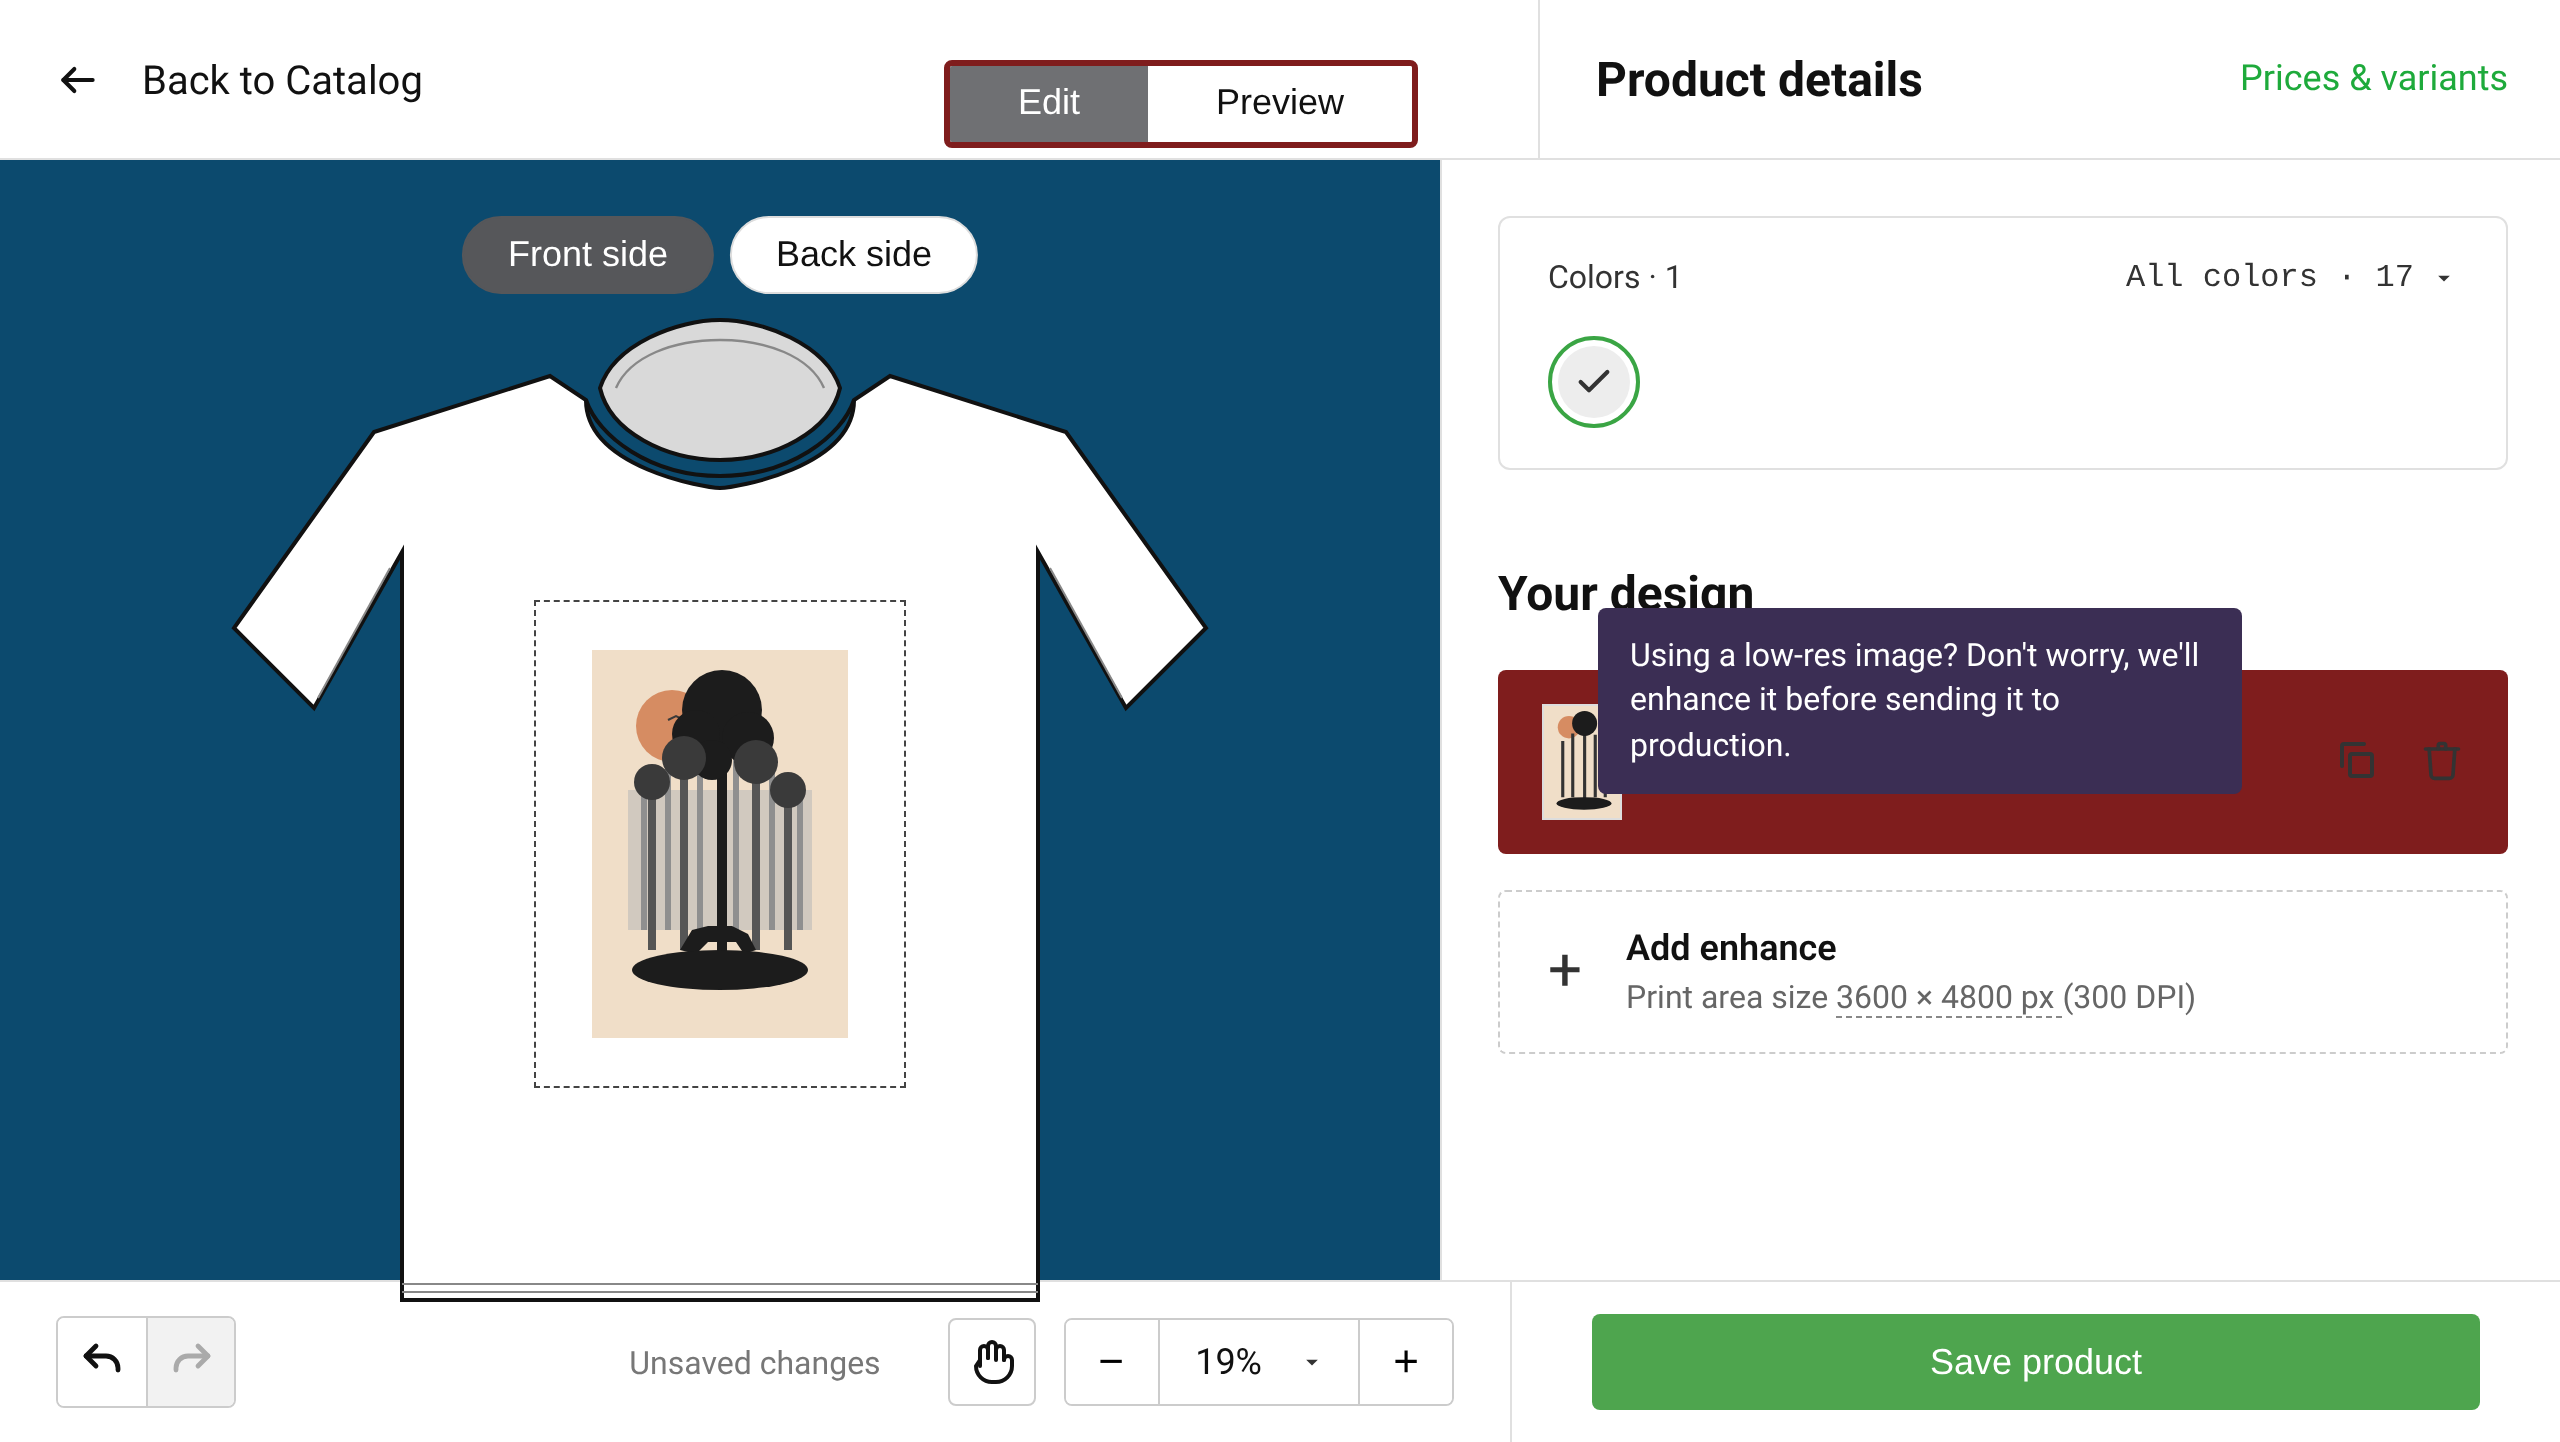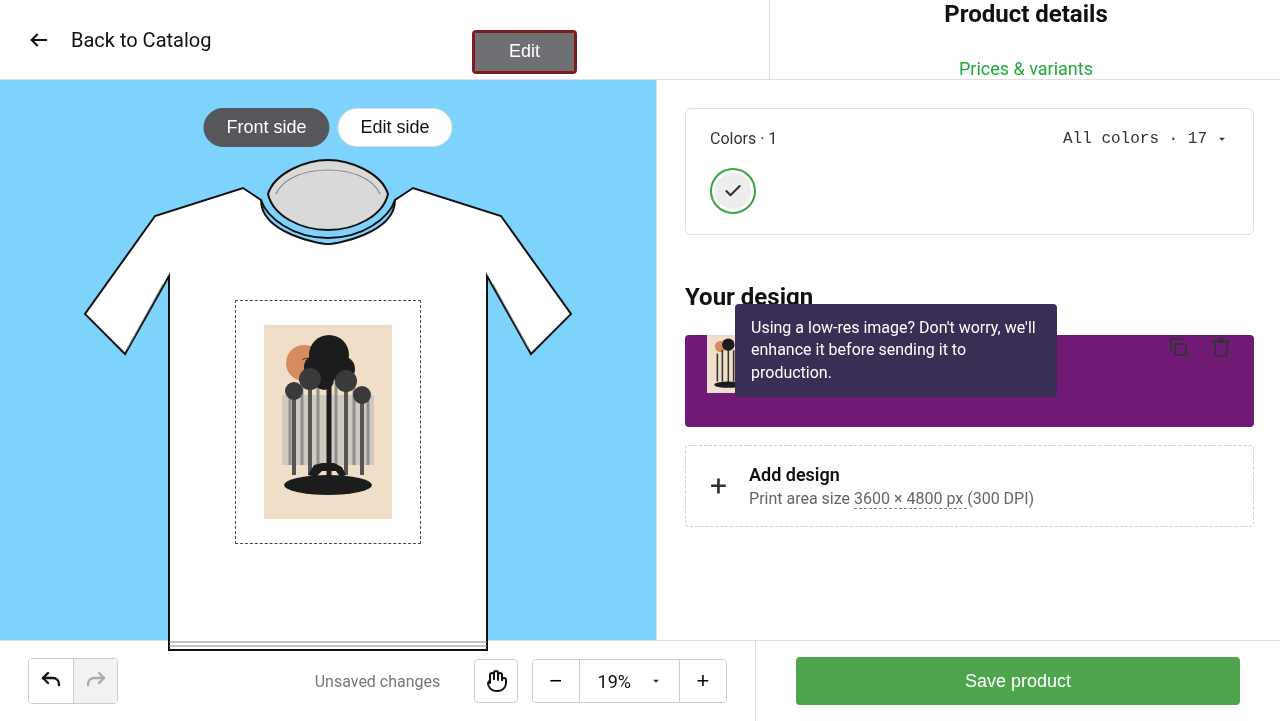--- a/index.html
+++ b/index.html
@@ -56,41 +56,40 @@
   .right-header {
     position: absolute;
     left: 769px;
     right: 0;
     height: 100%;
     display: flex;
     align-items: center;
     justify-content: space-between;
     padding: 0 26px 0 28px;
     border-left: 1px solid #e0e0e0;
-    flex-direction: column;
   }
   .right-header h1 {
     font-size: 24px;
     font-weight: 700;
     color: #111;
   }
   .prices-link {
     font-size: 18px;
     color: #1eaa3b;
     cursor: pointer;
   }
 
   
   .main {
     display: flex;
     height: 560px;
   }
   .canvas-area {
-    width: 657px;
-    background: #7dd3fc;
+    width: 721px;
+    background: #0c4a6e;
     position: relative;
     border-right: 1px solid #e0e0e0;
   }
   .side-panel {
     flex: 1;
     background: #fff;
     padding: 28px 26px 0 28px;
   }
 
   
@@ -187,25 +186,25 @@
   }
 
   .your-design-title {
     margin-top: 48px;
     font-size: 24px;
     font-weight: 700;
   }
 
   .design-row {
     margin-top: 24px;
-    background: #701a75;
+    background: #7f1d1d;
     border-radius: 4px;
     height: 92px;
     display: flex;
-    align-items: flex-start;
+    align-items: center;
     padding: 0 22px;
     gap: 18px;
     position: relative;
   }
   .design-thumb {
     width: 40px; height: 58px;
     background: #F0DEC8;
     border: 1px solid #ddd;
     position: relative;
     flex-shrink: 0;
@@ -380,34 +379,35 @@
   <div class="back-link">
     <svg width="22" height="22" viewBox="0 0 24 24" fill="none" stroke="#111" stroke-width="2.2" stroke-linecap="round" stroke-linejoin="round">
         <line x1="20" y1="12" x2="4" y2="12"></line>
         <polyline points="10 18 4 12 10 6"></polyline>
       </svg>
     <span>Back to Catalog</span>
   </div>
 
   <div class="mode-toggle">
     <button class="active">Edit</button>
+    <button>Preview</button>
   </div>
 
   <div class="right-header">
     <h1>Product details</h1>
     <span class="prices-link">Prices &amp; variants</span>
   </div>
 </div>
 
 <div class="main">
 
   <div class="canvas-area">
     <div class="side-toggle">
       <button class="active">Front side</button>
-      <button>Edit side</button>
+      <button>Back side</button>
     </div>
 
     <div class="tshirt-wrap">
       <svg width="490" height="515" viewBox="0 0 490 515">
 
         <path d="M86 506 L86 132 L42 210 L2 170 L72 72 L160 44 L178 56 C178 90 238 100 245 100 C252 100 312 90 312 56 L330 44 L418 72 L488 170 L448 210 L404 132 L404 506 Z" fill="#fff" stroke="#111" stroke-width="2"></path>
 
         <path d="M178 56 C184 74 210 94 245 94 C280 94 306 74 312 56" fill="none" stroke="#111" stroke-width="2"></path>
 
         <path d="M185 50 C192 28 224 16 245 16 C266 16 298 28 305 50 C300 72 272 86 245 86 C218 86 190 72 185 50 Z" fill="#d9d9d9" stroke="#111" stroke-width="2"></path>
@@ -514,21 +514,21 @@
               <path d="M19 6l-1 14a2 2 0 0 1-2 2H8a2 2 0 0 1-2-2L5 6"></path>
               <path d="M10 6V4a1 1 0 0 1 1-1h2a1 1 0 0 1 1 1v2"></path>
             </svg>
         </button>
       </div>
     </div>
 
     <div class="add-design">
       <span class="plus">+</span>
       <div>
-        <div class="add-title">Add design</div>
+        <div class="add-title">Add enhance</div>
         <div class="add-sub">
           <span>Print area size </span><span class="under">3600 × 4800 px </span><span>(300 DPI)</span>
         </div>
       </div>
     </div>
   </div>
 </div>
 
 <div class="footer">
   <div class="footer-left">

